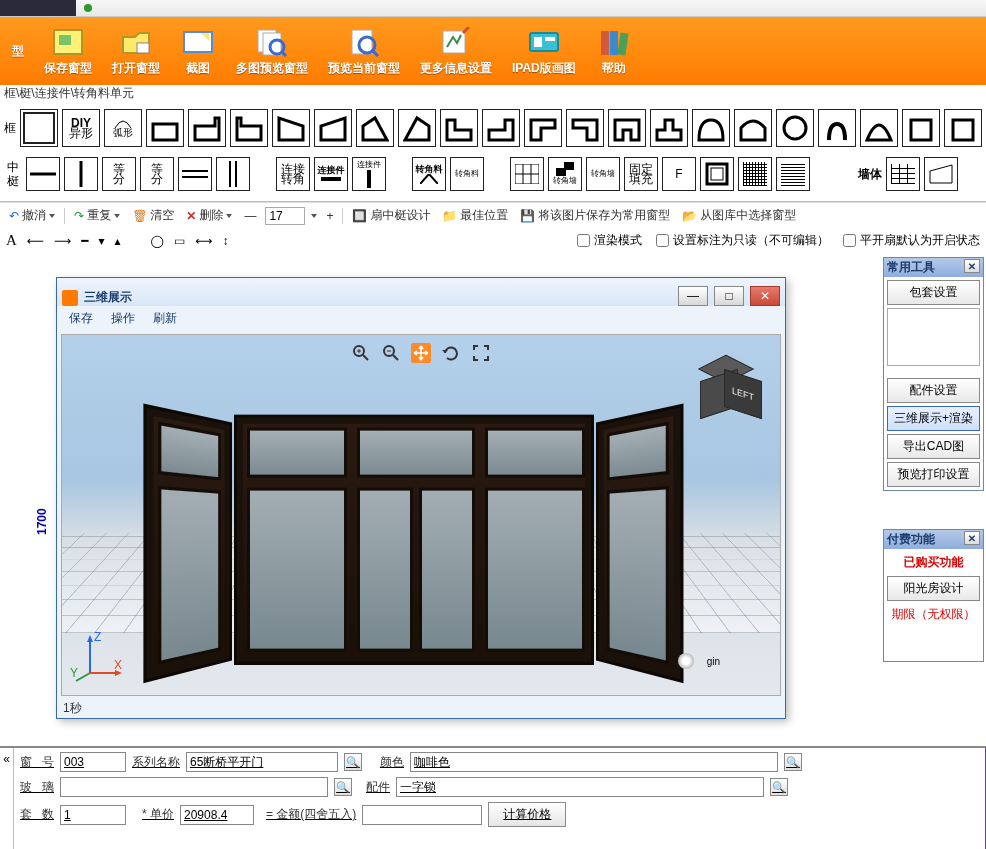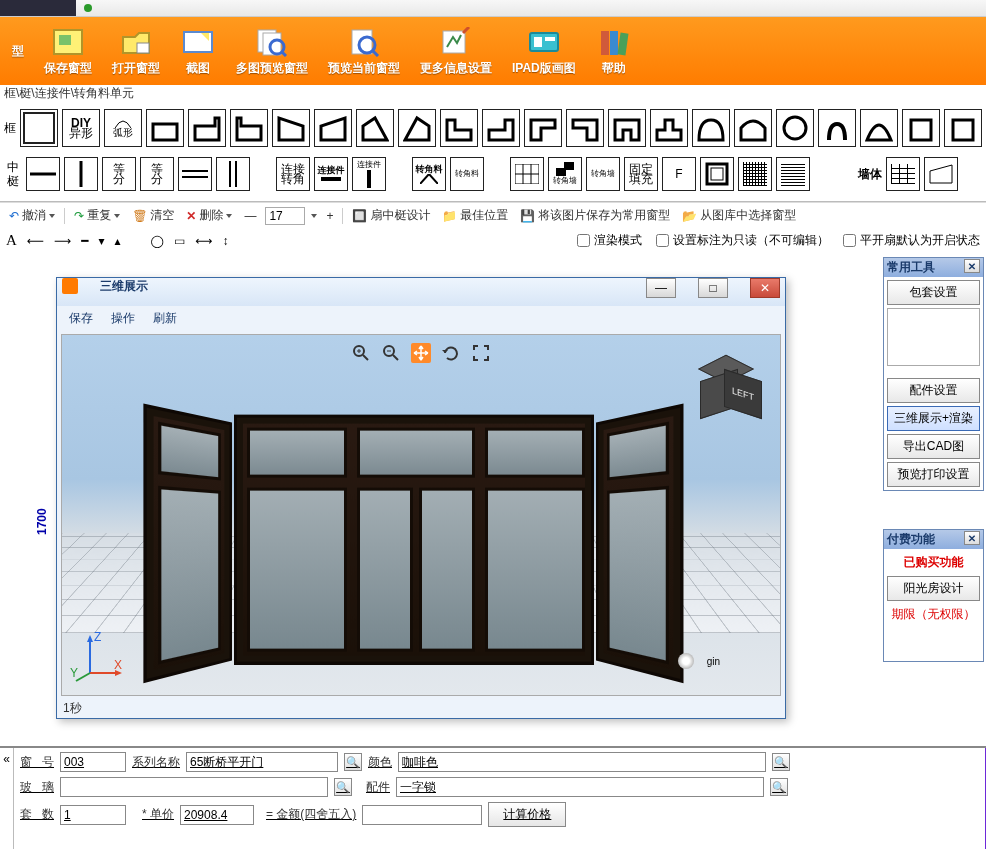--- a/index.html
+++ b/index.html
@@ -47,21 +47,21 @@
     .side-body { padding: 3px; display:flex; flex-direction:column; gap:3px; }
     .side-btn { border:1px solid #888; background:linear-gradient(#fff,#e8e8e8); padding:3px 2px; text-align:center; cursor:pointer; }
     .side-btn.active { border-color:#3a6ab5; background:linear-gradient(#e8f0ff,#cfe0ff); }
     .side-white { height:58px; border:1px solid #aaa; background:#fff; }
     .side-text { text-align:center; padding:2px; }
     .side-text.red { color:#d00; }
     .side-text.boldred { color:#d00; font-weight:bold; }
 
     
     .win3d { position:absolute; left: 56px; top: 24px; width: 730px; height: 442px; border:1px solid #3a6aa5; box-shadow: 3px 3px 8px rgba(0,0,0,.25); background:#edf3fb; display:flex; flex-direction:column; }
-    .win3d-title { height: 28px; background: linear-gradient(#eef5fd, #d8e6f7); display:flex; align-items:flex-start; padding: 0 5px; gap:22px; }
+    .win3d-title { height: 28px; background: linear-gradient(#eef5fd, #d8e6f7); display:flex; align-items:flex-end; padding: 0 5px; gap:6px; }
     .win3d-title .ticon { width:16px; height:16px; background:#ff7a00; border-radius:2px; }
     .win3d-title .txt { color:#1a3a6a; font-weight:bold; }
     .win3d-title .spacer { flex:1; }
     .win-btn { width:30px; height:20px; border:1px solid #888; background:linear-gradient(#fff,#d8d8d8); display:flex; align-items:center; justify-content:center; cursor:pointer;}
     .win-btn.close { background: linear-gradient(#e97a6a, #c84a3a); color:#fff; border-color:#a03a2a; }
     .win3d-menu { height:24px; display:flex; align-items:center; gap:18px; padding: 8px 12px; color:#1a3a6a; }
     .win3d-menu span { cursor:pointer; }
     .win3d-body { flex:1; margin: 4px; border:1px solid #aaa; background:linear-gradient(#b4d0ea 0%, #a8c6e2 40%, #d3dce4 55%, #e3e8ed 100%); position:relative; overflow:hidden;}
     .win3d-status { height:18px; padding: 0 6px; color:#333; }
 
@@ -652,21 +652,21 @@
 
 <div class="bottom-panel">
   <div style="width:14px; border-right:1px solid #bbb; display:flex; align-items:flex-start; justify-content:center; padding-top:4px;">«</div>
   <div class="form-area">
     <div class="form-row">
       <label class="lab">窗号</label>
       <input type="text" style="width: 66px;" value="003">
       <label>系列名称</label>
       <input type="text" style="width: 152px;" value="65断桥平开门">
       <div class="mag">🔍</div>
-      <label style="margin-left:0">颜色</label>
+      <label style="margin-left:12px">颜色</label>
       <input type="text" style="width: 368px;" value="咖啡色">
       <div class="mag">🔍</div>
     </div>
     <div class="form-row">
       <label class="lab">玻璃</label>
       <input type="text" style="width: 268px;" value="">
       <div class="mag">🔍</div>
       <label style="margin-left:8px">配件</label>
       <input type="text" style="width: 368px;" value="一字锁">
       <div class="mag">🔍</div>

